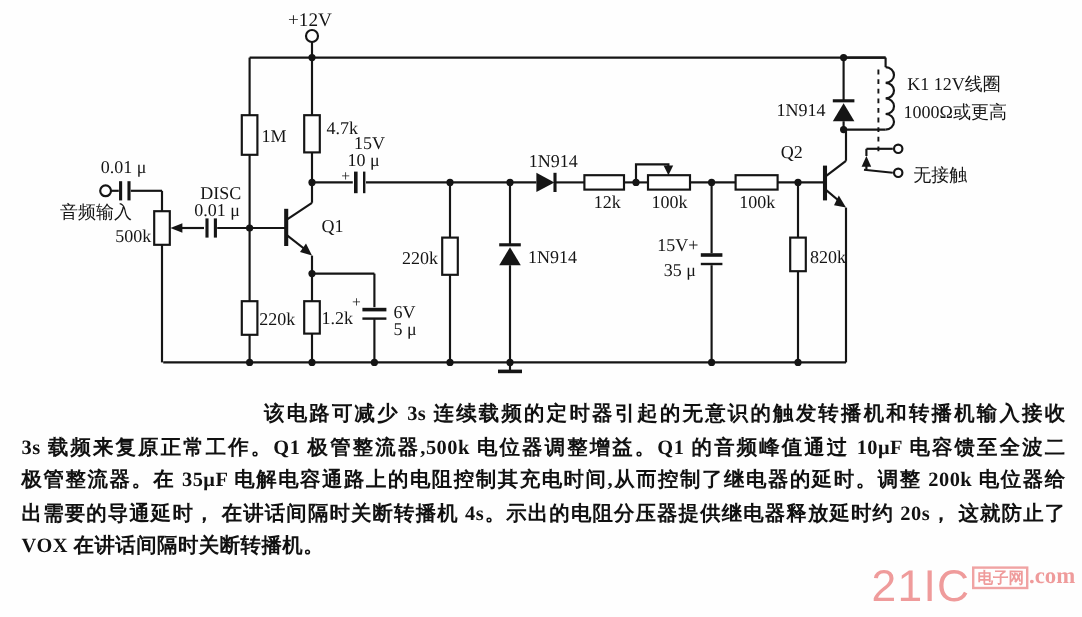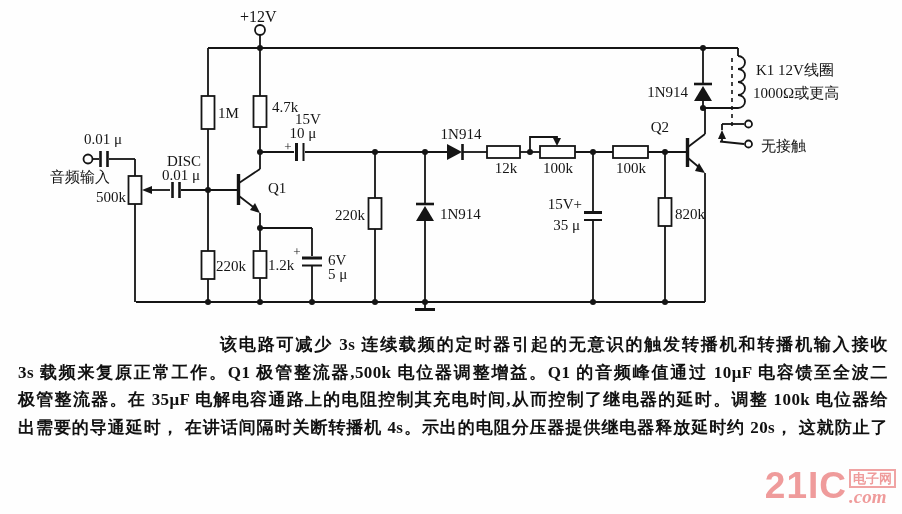--- a/index.html
+++ b/index.html
@@ -10,25 +10,25 @@
   .lbl{font-size:15px;}
   .lbl-big{font-size:16px;}
   .lbl-sm{font-size:13px;}
   .desc{position:absolute;left:18px;right:14px;top:331px;
         font-size:17px;line-height:27.5px;font-weight:bold;letter-spacing:.4px;}
   .desc-line{white-space:nowrap;text-align:justify;font-family:Liberation Serif, serif;}
   .desc-line.fill{text-align-last:justify;white-space:normal;}
   .desc-line.indent{padding-left:202px;}
   .watermark{position:absolute;right:6px;bottom:8px;display:flex;align-items:flex-start;
              color:#ef9b9b;user-select:none;}
-  .wm-brand{font-family:"Liberation Sans",sans-serif;font-weight:bold;font-size:37px;
+  .wm-brand{font-family:"Liberation Sans",sans-serif;font-weight:normal;font-size:37px;
             line-height:34px;letter-spacing:1px;margin-left:27px;}
-  .wm-right{display:flex;flex-direction:column;align-items:flex-start;margin-left:2px;}
+  .wm-right{display:flex;flex-direction:row;align-items:flex-start;margin-left:2px;}
   .wm-box{font-size:13px;font-weight:bold;border:2px solid #f0a3a3;padding:0 2px;line-height:15px;}
-  .wm-domain{font-family:"Liberation Serif",serif;font-style:italic;font-weight:bold;
+  .wm-domain{font-family:"Liberation Serif",serif;font-weight:bold;
              font-size:19px;line-height:18px;}
 </style>
 </head>
 <body>
 
 <div class="page">
 
   <svg class="schematic" width="902" height="330" viewBox="0 0 902 330">
     <g stroke="#151515" stroke-width="1.8" fill="none">
 
@@ -246,22 +246,23 @@
     <text class="lbl" x="669" y="132" text-anchor="end">Q2</text>
     <text class="lbl" x="688" y="97" text-anchor="end">1N914</text>
     <text class="lbl" x="756" y="75">K1  12V线圈</text>
     <text class="lbl" x="753" y="98">1000Ω或更高</text>
     <text class="lbl" x="761" y="151">无接触</text>
   </svg>
 
   <div class="desc">
     <div class="desc-line fill indent">该电路可减少 3s 连续载频的定时器引起的无意识的触发转播机和转播机输入接收</div>
     <div class="desc-line fill">3s 载频来复原正常工作。Q1 极管整流器,500k 电位器调整增益。Q1 的音频峰值通过 10μF 电容馈至全波二</div>
-    <div class="desc-line fill">极管整流器。在 35μF 电解电容通路上的电阻控制其充电时间,从而控制了继电器的延时。调整 100k 电位器给</div>
+    <div class="desc-line fill">极管整流器。在 35μF 电解电容通路上的电阻控制其充电时间,从而控制了继电器的延时。调整 200k 电位器给</div>
     <div class="desc-line fill">出需要的导通延时， 在讲话间隔时关断转播机 4s。示出的电阻分压器提供继电器释放延时约 20s， 这就防止了</div>
+    <div class="desc-line">VOX 在讲话间隔时关断转播机。</div>
   </div>
 
   <div class="watermark">
     <span class="wm-brand">21IC</span>
     <span class="wm-right">
       <span class="wm-box">电子网</span>
       <span class="wm-domain">.com</span>
     </span>
   </div>
 

